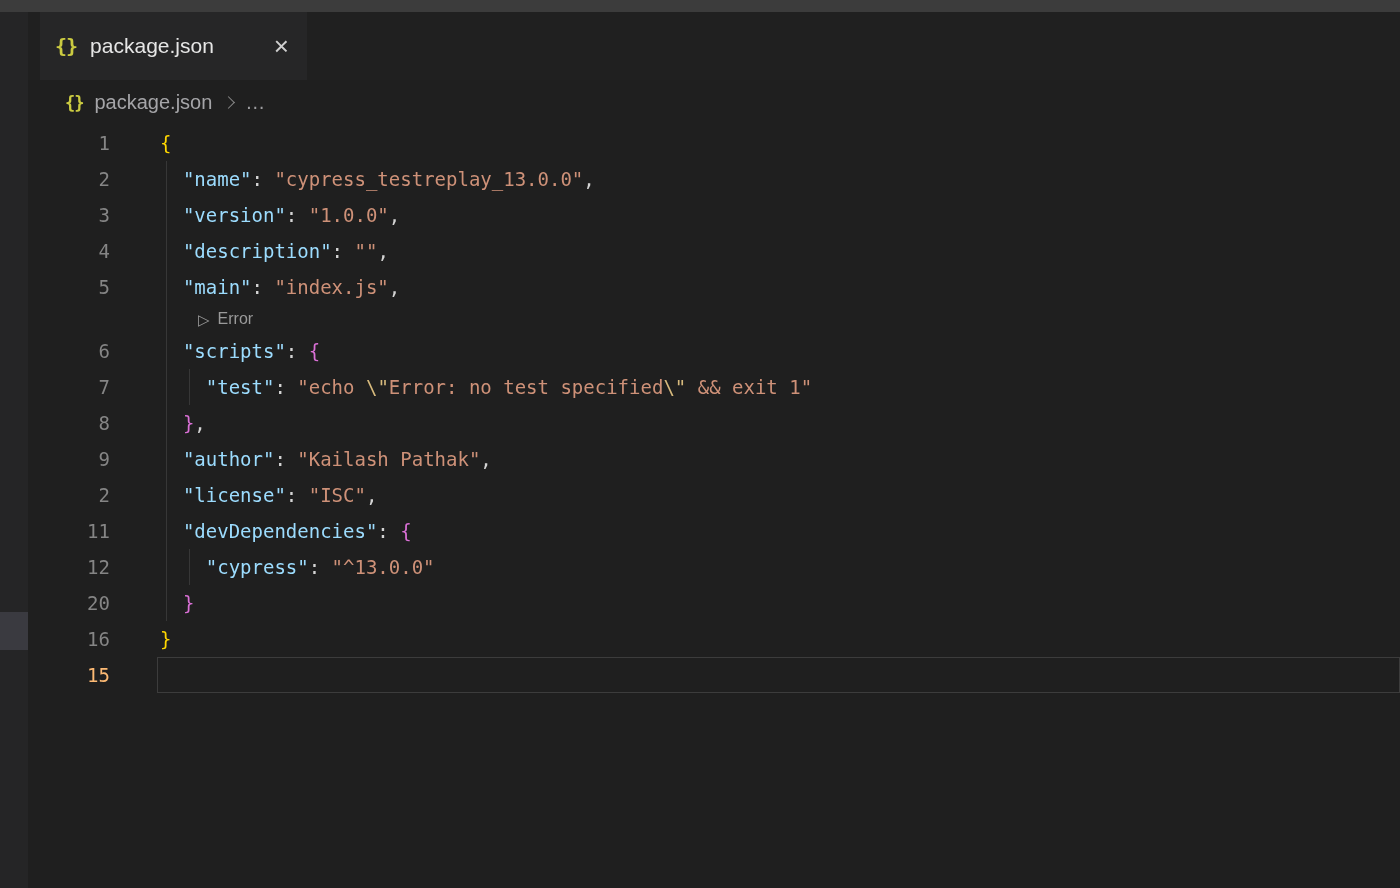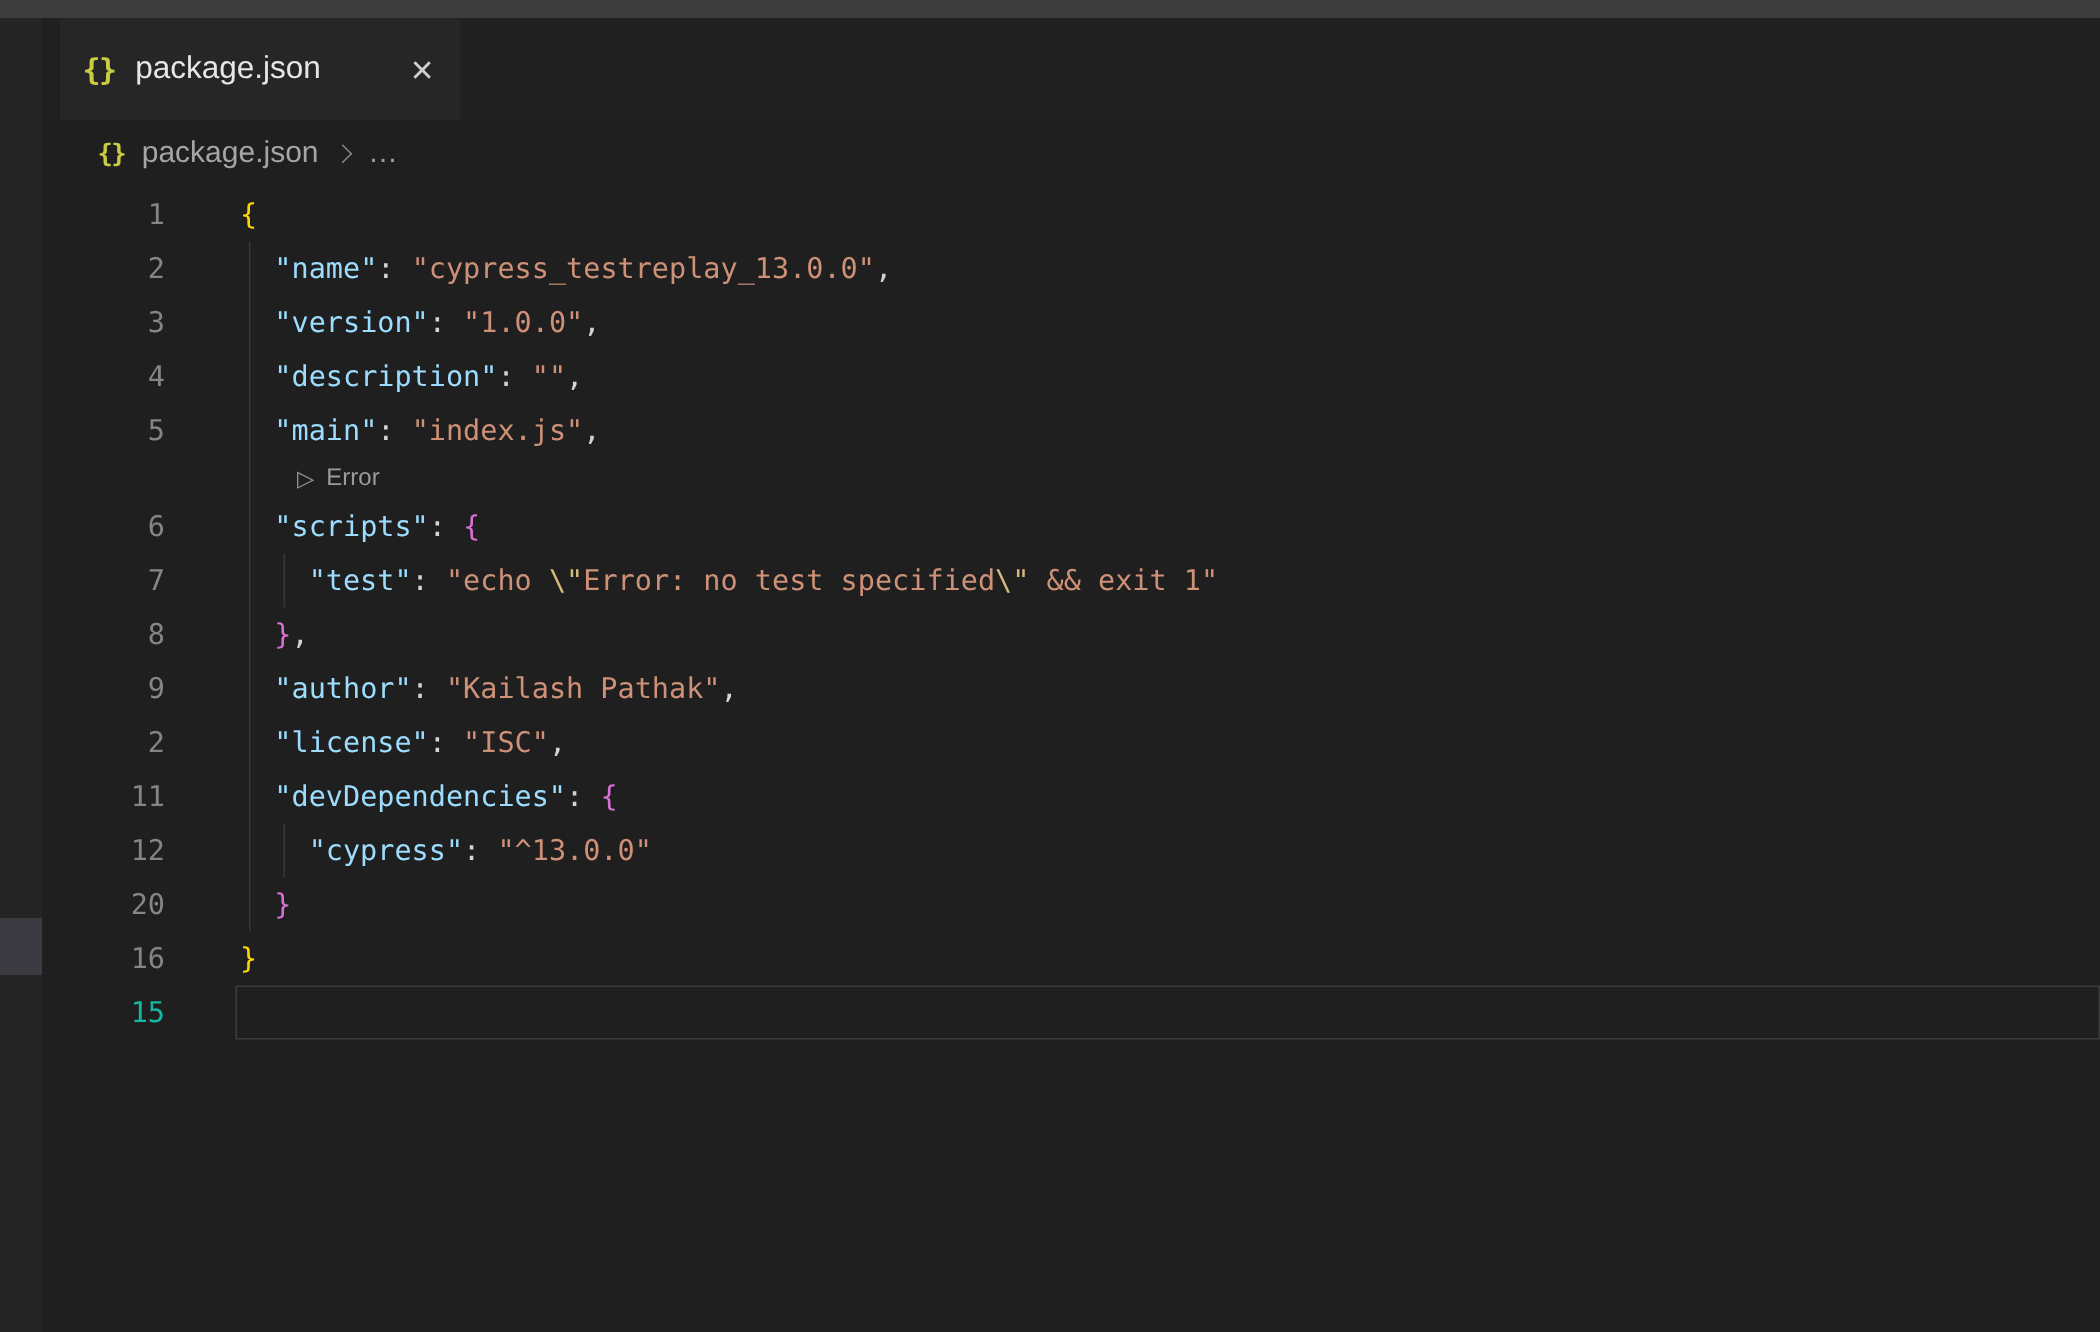--- a/index.html
+++ b/index.html
@@ -36,21 +36,21 @@
   
   .code-area { position:relative; font-family:"DejaVu Sans Mono", monospace; font-size:19px; }
   .guide { position:absolute; width:1px; background:#373737; z-index:0; }
   #g1 { left:138px; top:36px;  height:460px; }
   #g2 { left:161px; top:244px; height:36px; }
   #g3 { left:161px; top:424px; height:36px; }
 
   .row { display:flex; height:36px; line-height:36px; white-space:pre; position:relative; z-index:1; }
   .ln { width:82px; flex:none; text-align:right; color:#858585; cursor:pointer; }
   .code { margin-left:50px; flex:1; }
-  .row.active .ln { color:#14b8a6; }
+  .row.active .ln { color:#fdba74; }
   .row.active .code { margin-left:47px; border:1px solid #3c3c3c; padding-left:2px; }
 
   .lens-row { height:28px; display:flex; align-items:center; padding-left:170px;
               font-family:"Liberation Sans", sans-serif; font-size:16px; position:relative; z-index:1; }
   .lens { display:flex; align-items:center; gap:8px; color:#9a9a9a; cursor:pointer; }
   .lens .play { font-size:15px; line-height:1; }
 </style>
 </head>
 <body>
 

